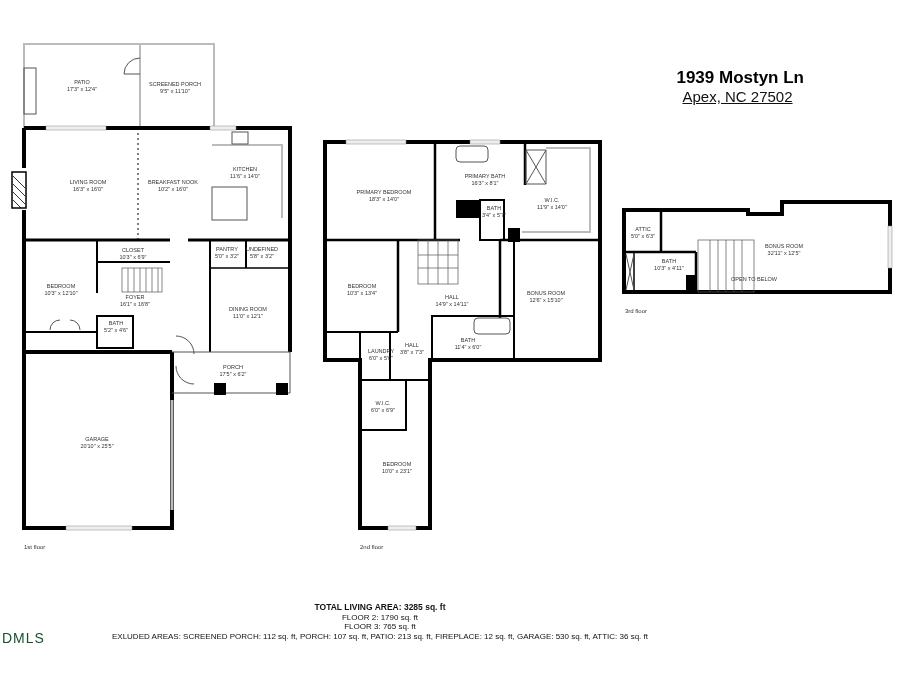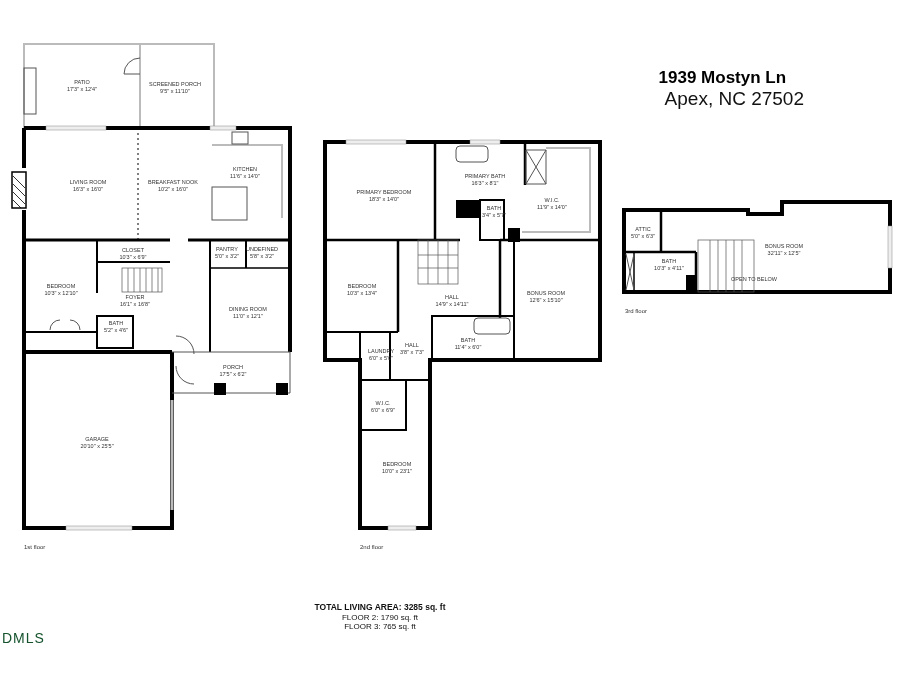--- a/index.html
+++ b/index.html
@@ -5,21 +5,21 @@
   html,body{margin:0;padding:0;background:#fff;}
   body{width:900px;height:675px;position:relative;overflow:hidden;font-family:"Liberation Sans",sans-serif;color:#222;}
   svg.plan{position:absolute;left:0;top:0;width:900px;height:675px;}
   .wall{fill:none;stroke:#000;stroke-width:4;}
   .thin{fill:none;stroke:#555;stroke-width:1;}
   .grey{fill:none;stroke:#bbb;stroke-width:2;}
   .lbl{position:absolute;text-align:center;font-size:5.5px;line-height:7px;color:#333;transform:translateX(-50%);white-space:nowrap;}
   .lbl span{display:block;}
   .addr{position:absolute;right:96px;top:28px;text-align:left;margin-top:40px;}
   .addr .t{font-weight:bold;font-size:17px;color:#000;}
-  .addr .c{font-size:19px;color:#111;margin-left:6px;}
+  .addr .c{font-size:15px;color:#111;margin-left:6px;text-decoration:underline;}
   .floorlbl{position:absolute;font-size:6px;color:#333;}
   .summary{position:absolute;left:0;width:760px;top:603px;text-align:center;font-size:8px;line-height:9.5px;color:#111;}
   .summary .total{font-weight:bold;font-size:8.5px;}
   .mls{position:absolute;left:2px;top:630px;font-size:14px;color:#14532d;letter-spacing:1px;font-weight:300;}
 </style>
 </head>
 <body>
 
 <svg class="plan" viewBox="0 0 900 675">
 
@@ -268,15 +268,16 @@
   </div>
 
 <div class="floorlbl" style="left:24px;top:544px;">1st floor</div>
 <div class="floorlbl" style="left:360px;top:544px;">2nd floor</div>
 <div class="floorlbl" style="left:625px;top:308px;">3rd floor</div>
 
 <div class="summary">
   <div class="total">TOTAL LIVING AREA: 3285 sq. ft</div>
   <div>FLOOR 2: 1790 sq. ft</div>
   <div>FLOOR 3: 765 sq. ft</div>
+  <div>EXLUDED AREAS: SCREENED PORCH: 112 sq. ft, PORCH: 107 sq. ft, PATIO: 213 sq. ft, FIREPLACE: 12 sq. ft, GARAGE: 530 sq. ft, ATTIC: 36 sq. ft</div>
 </div>
 
 <div class="mls">DMLS</div>
 
 </body></html>

